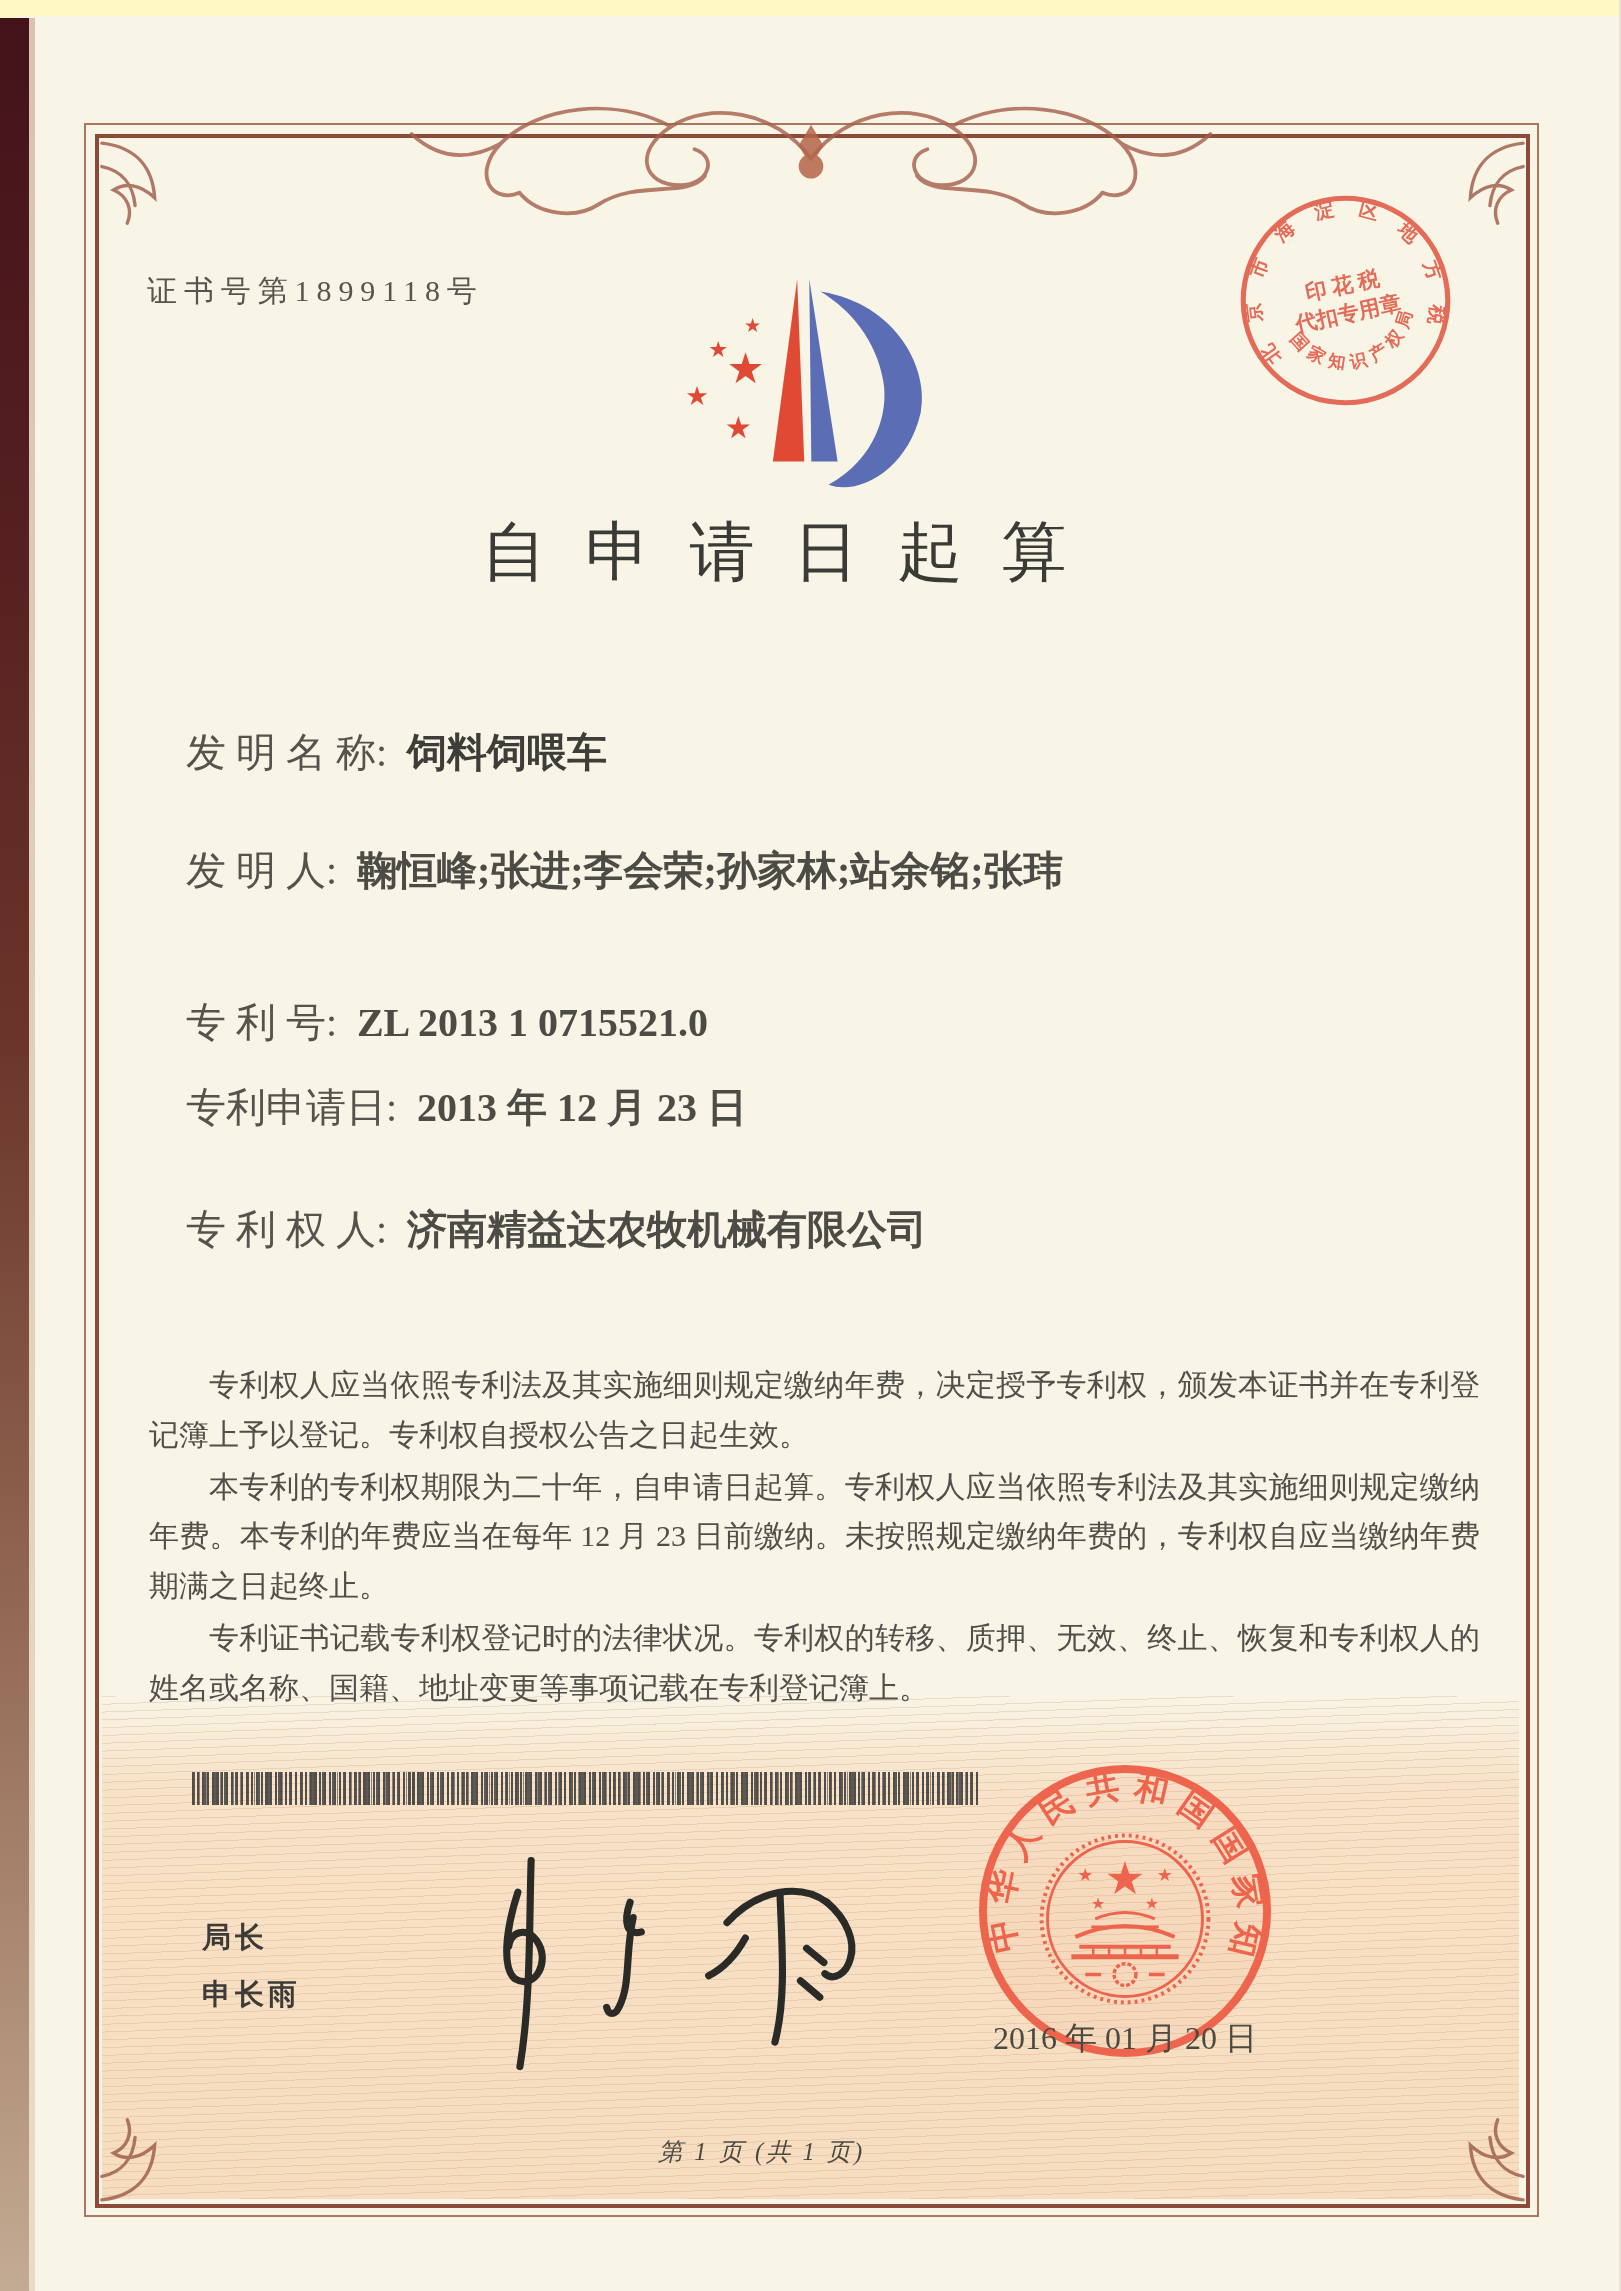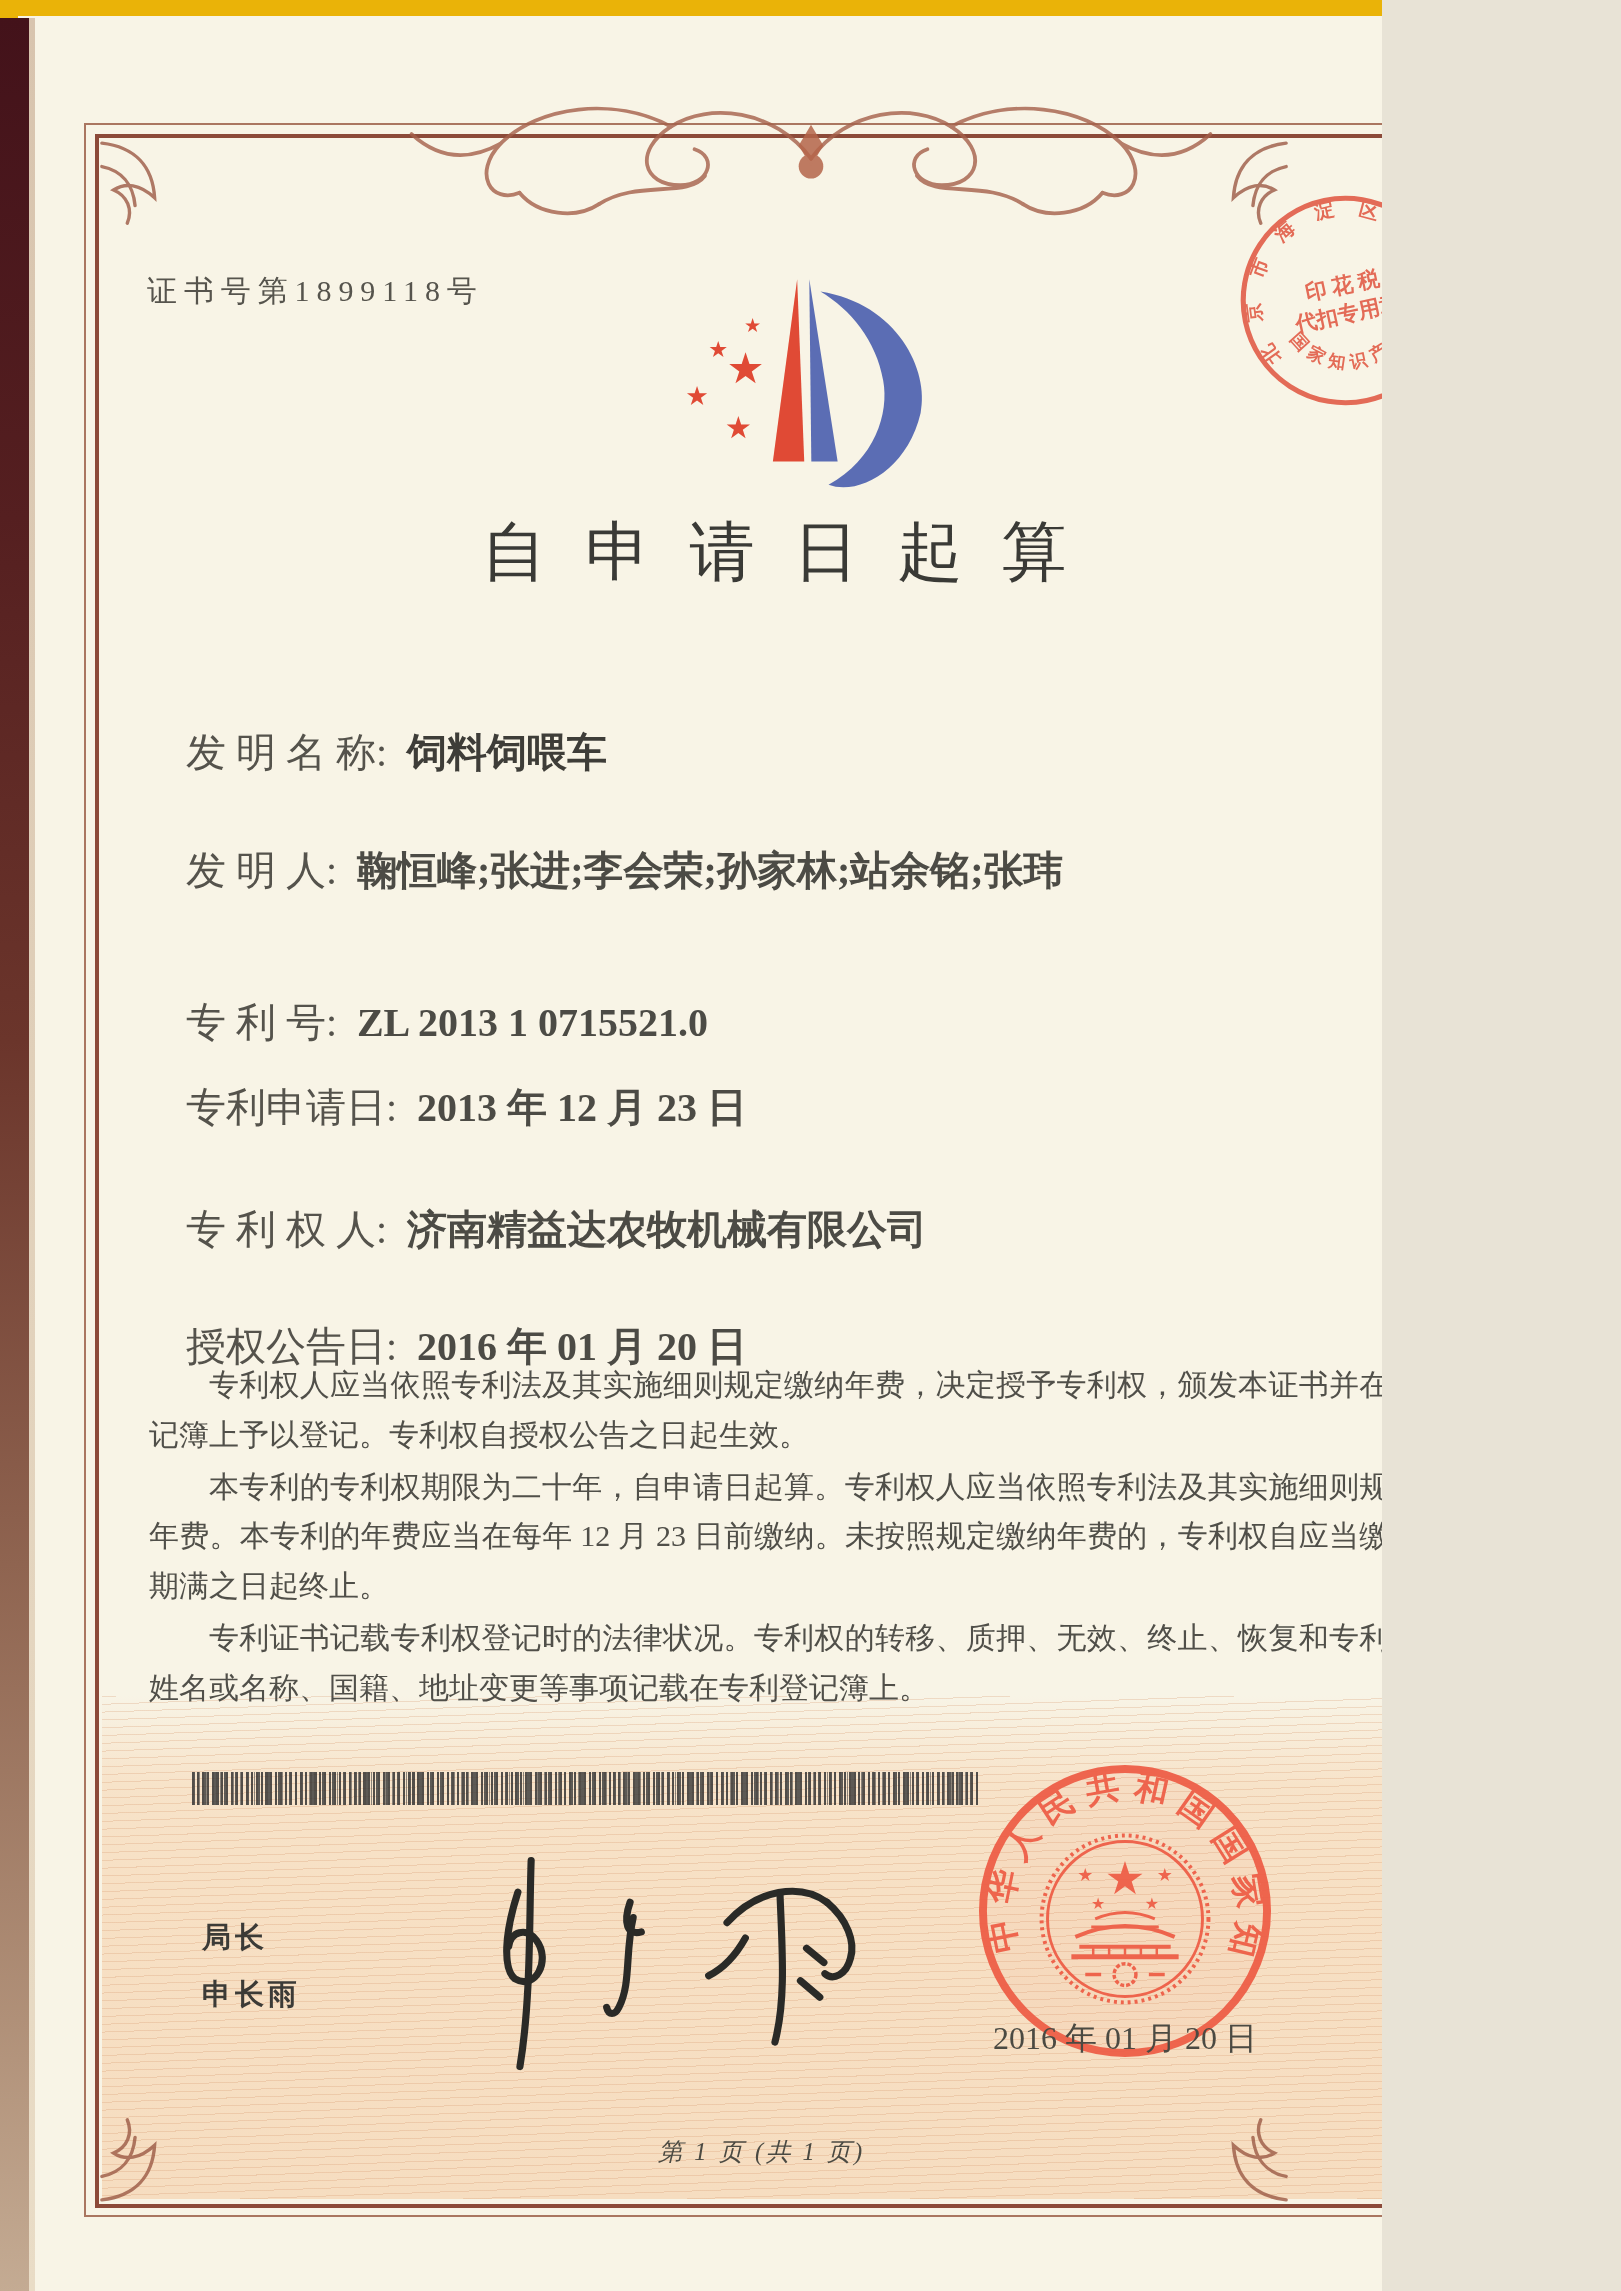--- a/index.html
+++ b/index.html
@@ -1,16 +1,16 @@
 <!DOCTYPE html>
 <html><head>
 <meta charset="utf-8">
 <style>
   html,body{margin:0;padding:0;background:#e8e3d6;}
-  #canvas{position:relative;width:1382px;height:2292px;background:#eab308;overflow:hidden;
+  #canvas{position:relative;width:1619px;height:2292px;background:#fef9c3;overflow:hidden;
           font-family:"Liberation Serif","DejaVu Serif",serif;color:#4c4b45;}
   
   .paper{position:absolute;left:17.6px;top:15.7px;right:0;bottom:0;background:#f8f4e6;}
   
   .spine{position:absolute;left:0;top:17.6px;width:29px;height:2274px;
          background:linear-gradient(180deg,#43121a 0%,#551f20 22%,#6b352b 45%,#8f6450 68%,#b09078 88%,#c4ab93 100%);}
   .spine-edge{position:absolute;left:29px;top:17.6px;width:5.9px;height:2274px;background:linear-gradient(180deg,#d8c4ae,#e9dcc6);}
   
   .frame-outer{position:absolute;left:84px;top:123px;width:1451px;height:2090px;border:2px solid #aa7660;}
   .frame-inner{position:absolute;left:95px;top:134px;width:1427px;height:2066px;border:4.9px solid #8c4a39;}
@@ -160,24 +160,20 @@
     <span class="val">ZL 2013 1 0715521.0</span>
   </div>
   <div class="row" style="top:1080px">
     <span class="lbl">专利申请日:</span>
     <span class="val">2013 年 12 月 23 日</span>
   </div>
   <div class="row" style="top:1202px">
     <span class="lbl">专 利 权 人:</span>
     <span class="val">济南精益达农牧机械有限公司</span>
   </div>
-  <div class="row" style="top:1319px">
-    <span class="lbl">授权公告日:</span>
-    <span class="val">2016 年 01 月 20 日</span>
-  </div>
 
   <div class="body-text">
     <p>专利权人应当依照专利法及其实施细则规定缴纳年费，决定授予专利权，颁发本证书并在专利登记簿上予以登记。专利权自授权公告之日起生效。</p>
     <p>本专利的专利权期限为二十年，自申请日起算。专利权人应当依照专利法及其实施细则规定缴纳年费。本专利的年费应当在每年 12 月 23 日前缴纳。未按照规定缴纳年费的，专利权自应当缴纳年费期满之日起终止。</p>
     <p>专利证书记载专利权登记时的法律状况。专利权的转移、质押、无效、终止、恢复和专利权人的姓名或名称、国籍、地址变更等事项记载在专利登记簿上。</p>
   </div>
 
   <div class="barcode"></div>
 
   <div class="director">

